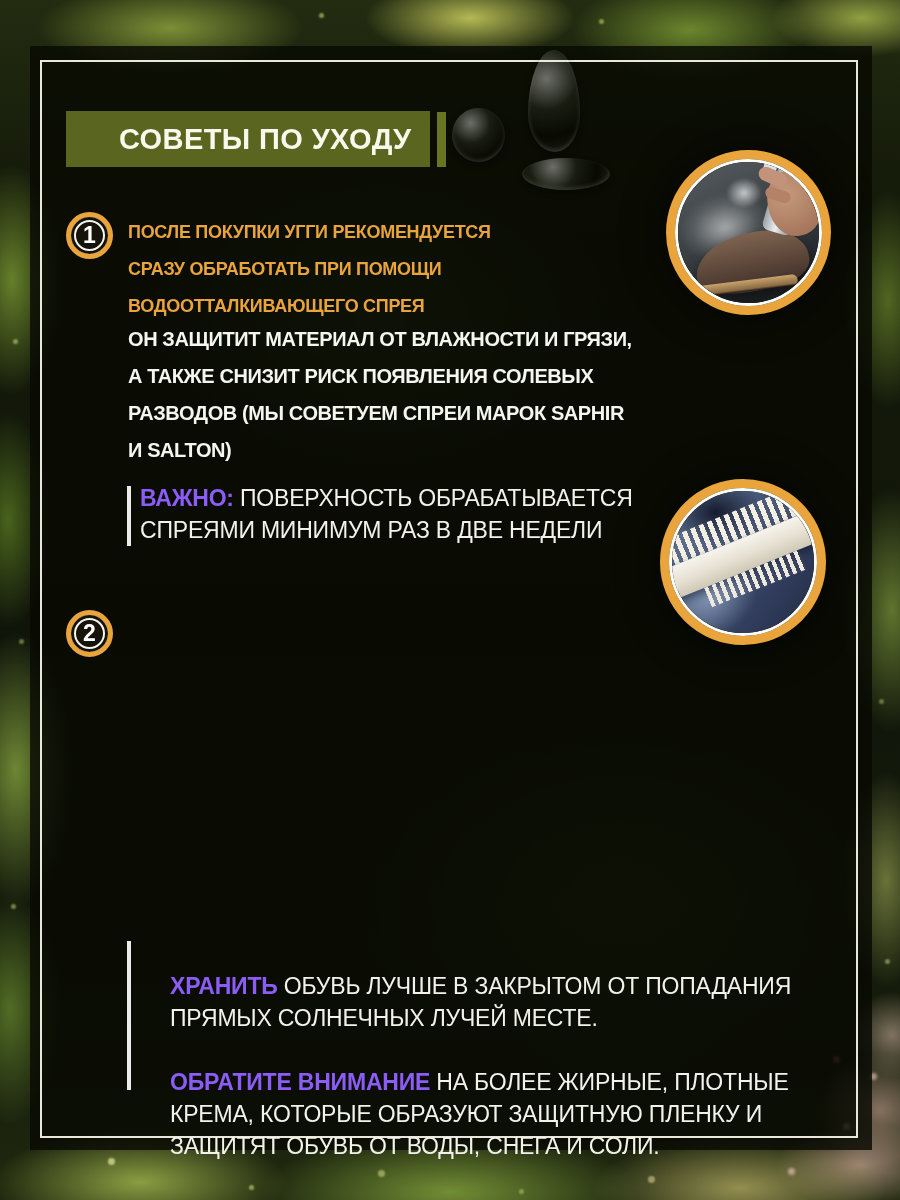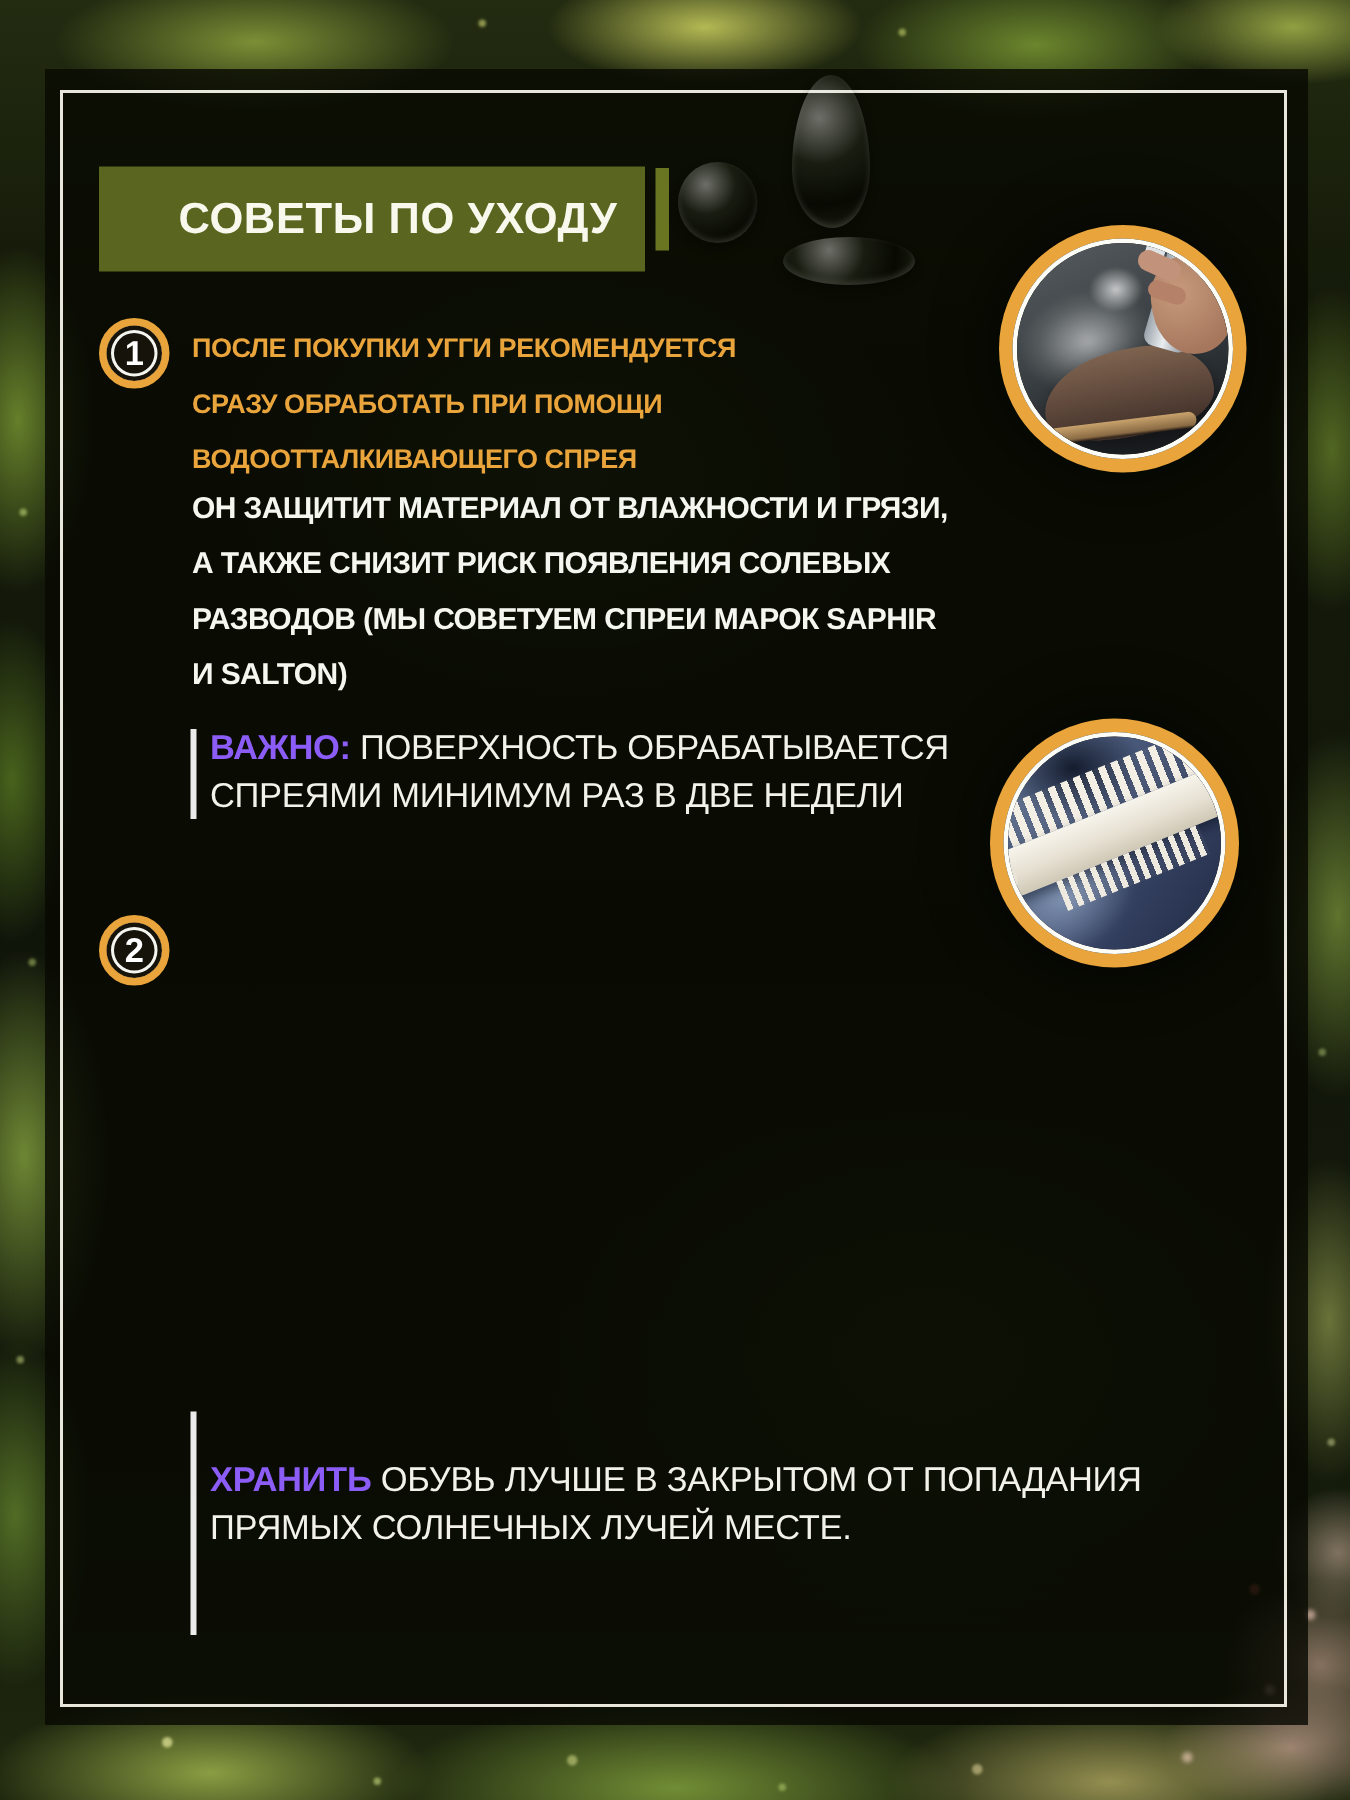--- a/index.html
+++ b/index.html
@@ -65,21 +65,21 @@
   .droplet{
     position:absolute;opacity:0.8;
     background:radial-gradient(circle at 35% 28%, rgba(255,255,255,0.5), rgba(190,205,170,0.1) 38%, rgba(0,0,0,0.28) 72%, rgba(120,130,90,0.18) 100%);
     box-shadow:0 3px 7px rgba(0,0,0,0.45), inset 0 -2px 4px rgba(255,255,255,0.18);
   }
   .d1{left:452px;top:108px;width:53px;height:54px;border-radius:50%;}
   .d2{left:528px;top:50px;width:52px;height:102px;border-radius:50% 50% 48% 52%/62% 62% 38% 38%;}
   .d3{left:522px;top:158px;width:88px;height:32px;border-radius:50%;}
   
   .header-box{
-    position:absolute;left:66px;top:111px;width:364px;height:70px;
+    position:absolute;left:66px;top:111px;width:364px;height:56px;
     background:var(--green);display:flex;align-items:center;
   }
   .header-title{
     padding-left:53px;color:#F8F9EC;font-weight:700;font-size:29px;letter-spacing:0.4px;white-space:nowrap;
   }
   .header-accent{
     position:absolute;left:437px;top:112px;width:9px;height:55px;background:#6A7522;
   }
   
   .badge{
@@ -106,21 +106,21 @@
   .b2pos{top:759px;}
   .notebar{position:absolute;left:127px;width:4px;background:rgba(255,255,255,0.92);}
   .nb1{top:486px;height:60px;}
   .nb2{top:941px;height:149px;}
   .note{
     position:absolute;left:140px;color:#F2F2EA;
     font-weight:400;font-size:23px;line-height:32px;letter-spacing:-0.2px;white-space:pre-line;
   }
   .note b{font-weight:700;color:#8b5cf6;}
   .n1pos{top:482px;}
-  .n2pos{top:938px;}
+  .n2pos{top:938px;margin-left:30px;}
   .note p{margin:0;}
   
   .photo-circle{
     position:absolute;border-radius:50%;box-sizing:border-box;
     border:9px solid var(--orange);
     box-shadow:0 0 34px 12px rgba(0,0,0,0.45);
   }
   .pc1{left:666px;top:150px;width:165px;height:165px;}
   .pc2{left:660px;top:479px;width:166px;height:166px;}
   .pc-inner{
@@ -226,15 +226,18 @@
         <div class="layer brush-tip"></div>
         <div class="layer brush-bottom-bristles"></div>
       </div>
     </div>
   </div>
 
   <div class="notebar nb2"></div>
   <div class="note n2pos">
     <p><b>ХРАНИТЬ</b><span> ОБУВЬ ЛУЧШЕ В ЗАКРЫТОМ ОТ ПОПАДАНИЯ
 ПРЯМЫХ СОЛНЕЧНЫХ ЛУЧЕЙ МЕСТЕ.</span></p>
+    <p><b>ОБРАТИТЕ ВНИМАНИЕ</b><span> НА БОЛЕЕ ЖИРНЫЕ, ПЛОТНЫЕ
+КРЕМА, КОТОРЫЕ ОБРАЗУЮТ ЗАЩИТНУЮ ПЛЕНКУ И
+ЗАЩИТЯТ ОБУВЬ ОТ ВОДЫ, СНЕГА И СОЛИ.</span></p>
   </div>
 
 </div>
 
 </body></html>

